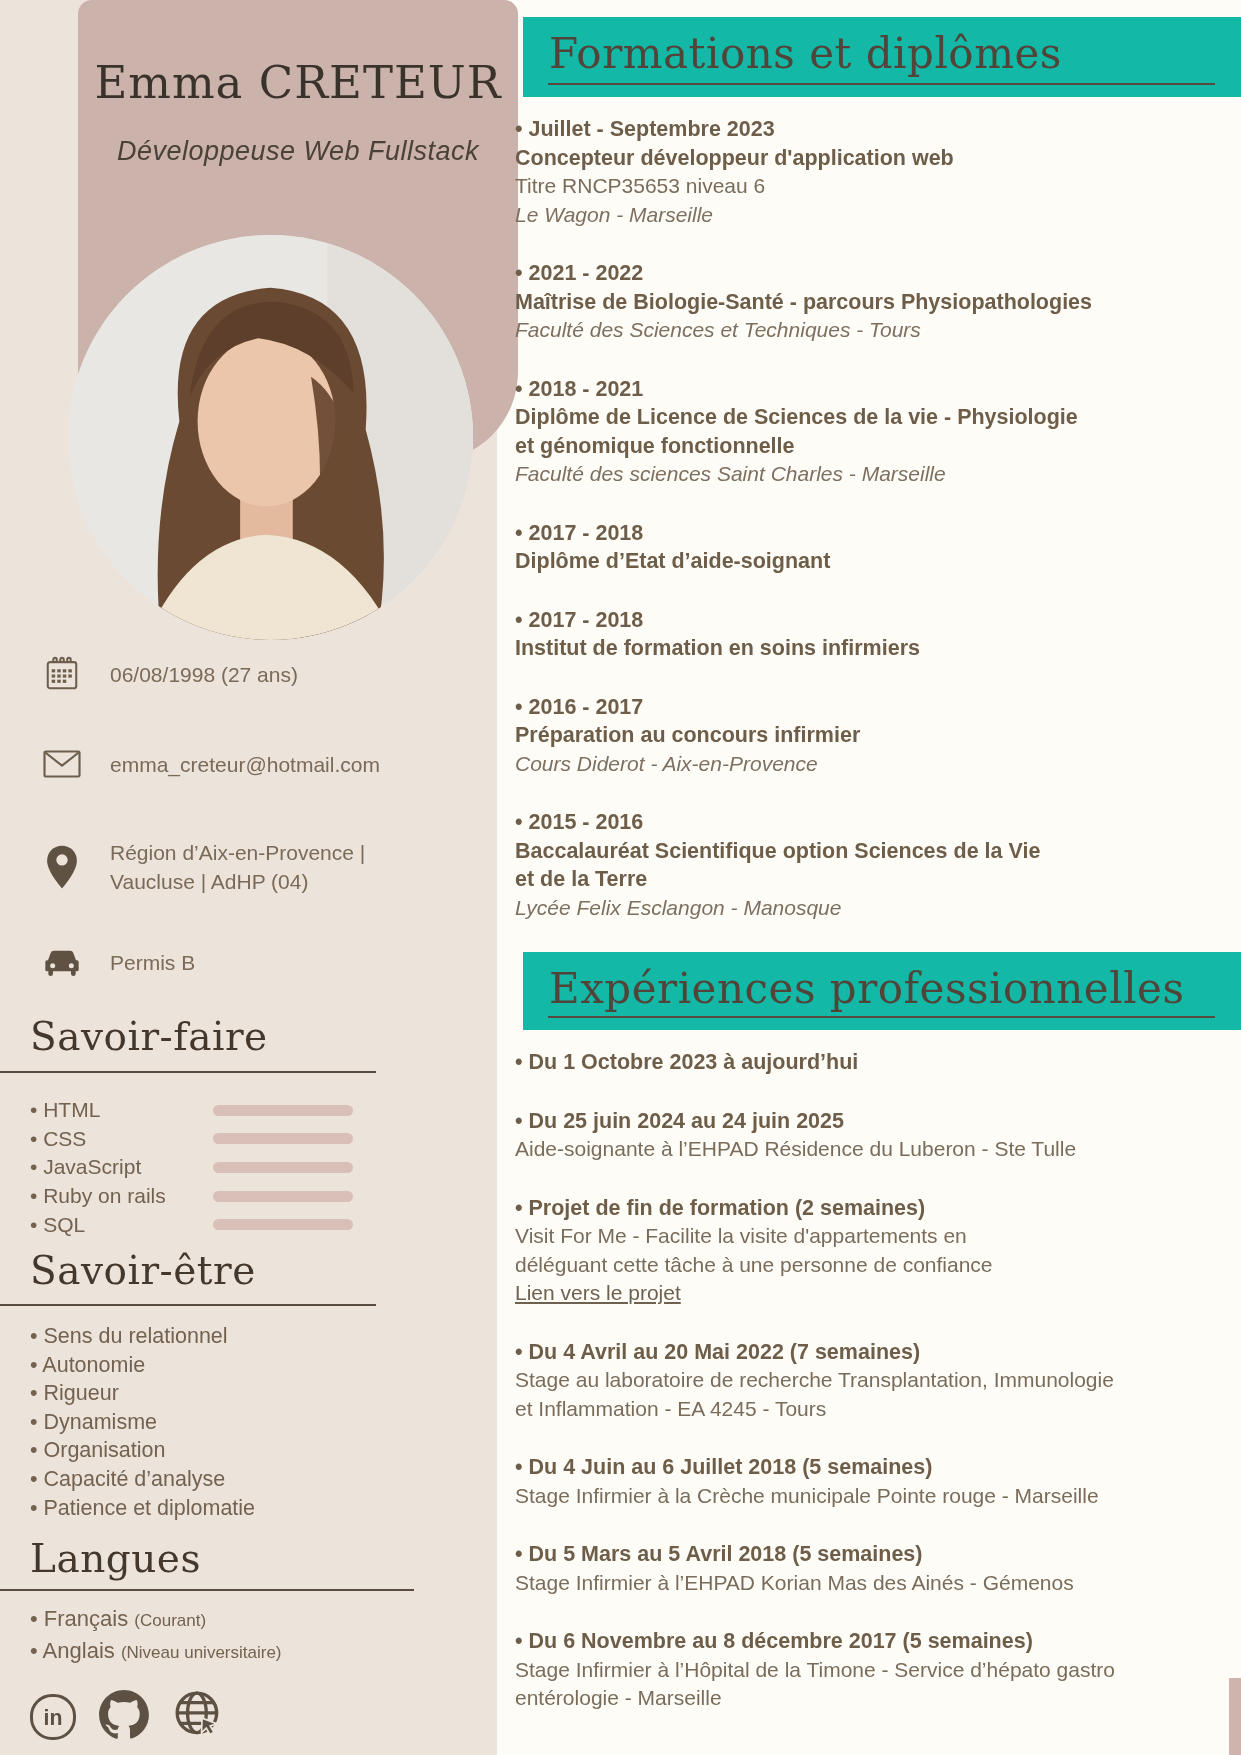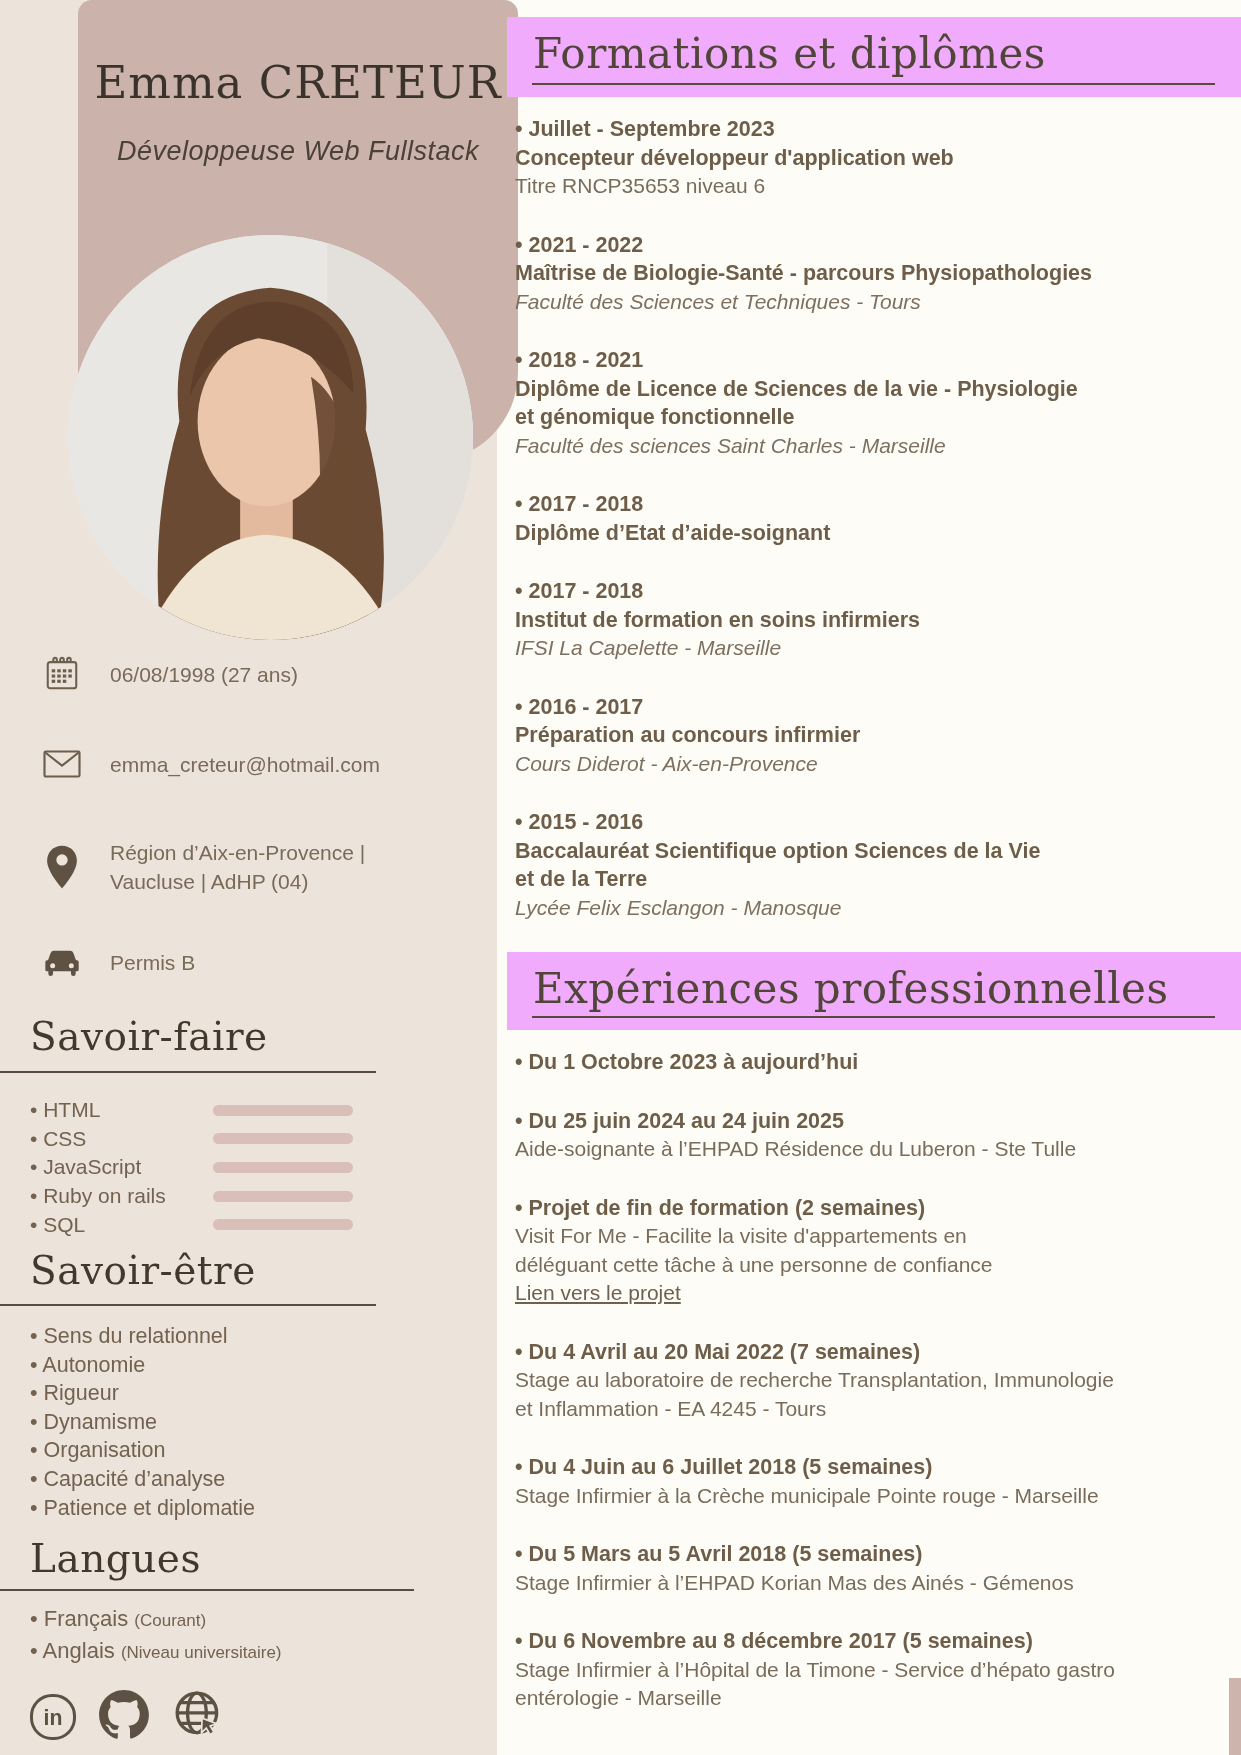--- a/index.html
+++ b/index.html
@@ -61,21 +61,21 @@
 
   .socials { position:absolute; left:30px; top:1688px; display:flex; align-items:center; gap:22px; }
   .li-badge {
     width:46px; height:46px; border:3.5px solid #5C5142; border-radius:22px;
     display:flex; align-items:center; justify-content:center;
   }
 
   
   .content { position:absolute; left:497px; top:0; width:744px; }
   .band {
-    margin:17px 0 0 10px; height:80px; background:#f0abfc; position:relative;
+    margin:17px 0 0 26px; height:80px; background:#14b8a6; position:relative;
   }
   .band .band-title {
     font-family:"DejaVu Serif", serif; font-weight:400; font-size:42px;
     color:#51453A; padding-left:26px; line-height:74px; letter-spacing:0.5px;
   }
   .band .band-rule { position:absolute; left:25px; right:26px; bottom:12px; height:2px; background:#57493B; }
   .band.second { margin-top:6px; height:78px; }
 
   .entries { padding:18px 30px 0 18px; }
   .entry { margin-bottom:30px; max-width:712px; }
@@ -240,40 +240,40 @@
   <div class="band">
     <div class="band-title">Formations et diplômes</div>
     <div class="band-rule"></div>
   </div>
 
   <section class="entries">
     <div class="entry">
       <div class="edate">Juillet - Septembre 2023</div>
       <div class="etitle">Concepteur développeur d'application web</div>
       <div class="edetail">Titre RNCP35653 niveau 6</div>
+      <div class="eplace">Le Wagon - Marseille</div>
     </div>
     <div class="entry">
       <div class="edate">2021 - 2022</div>
       <div class="etitle">Maîtrise de Biologie-Santé - parcours Physiopathologies</div>
       <div class="eplace">Faculté des Sciences et Techniques - Tours</div>
     </div>
     <div class="entry">
       <div class="edate">2018 - 2021</div>
       <div class="etitle">Diplôme de Licence de Sciences de la vie - Physiologie</div>
       <div class="etitle">et génomique fonctionnelle</div>
       <div class="eplace">Faculté des sciences Saint Charles - Marseille</div>
     </div>
     <div class="entry">
       <div class="edate">2017 - 2018</div>
       <div class="etitle">Diplôme d’Etat d’aide-soignant</div>
     </div>
     <div class="entry">
       <div class="edate">2017 - 2018</div>
       <div class="etitle">Institut de formation en soins infirmiers</div>
-      <div class="eplace">IFSI La Capelette - Marseille</div>
     </div>
     <div class="entry">
       <div class="edate">2016 - 2017</div>
       <div class="etitle">Préparation au concours infirmier</div>
       <div class="eplace">Cours Diderot - Aix-en-Provence</div>
     </div>
     <div class="entry">
       <div class="edate">2015 - 2016</div>
       <div class="etitle">Baccalauréat Scientifique option Sciences de la Vie</div>
       <div class="etitle">et de la Terre</div>

